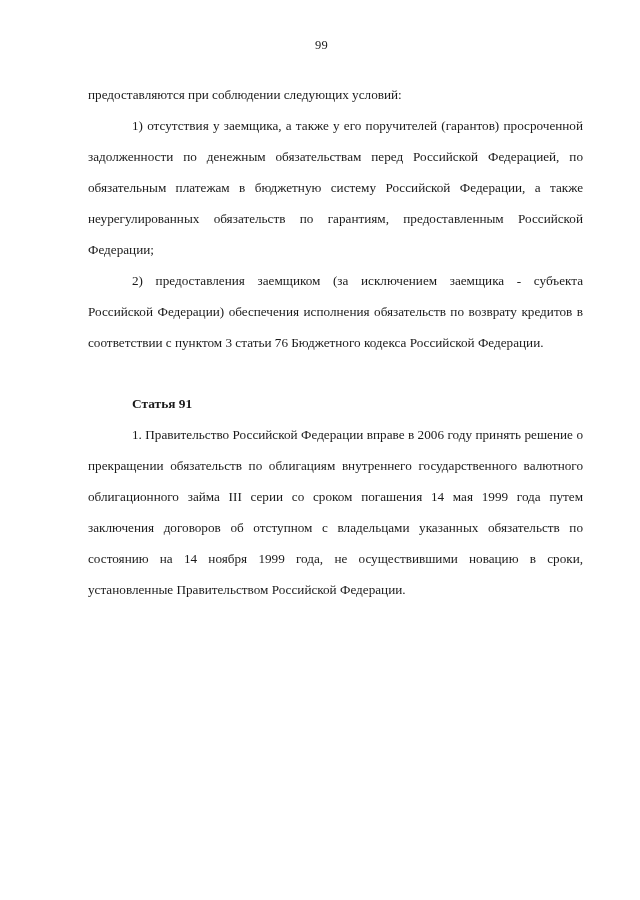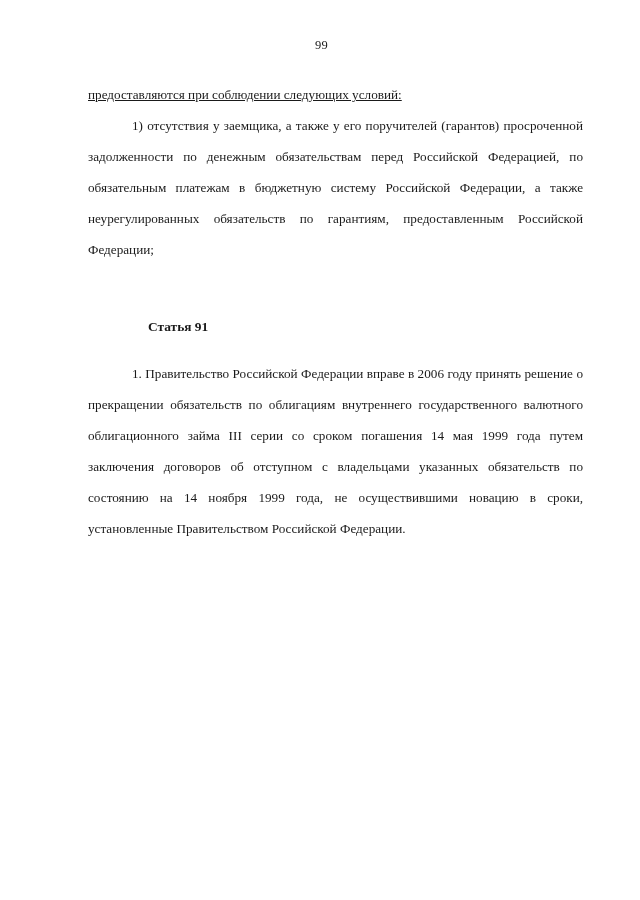--- a/index.html
+++ b/index.html
@@ -38,46 +38,46 @@
     line-height: 31px;
     text-align: justify;
     text-justify: inter-word;
     padding-right: 2px;
   }
   p.para.indent {
     text-indent: 44px;
   }
   p.para.noindent {
     text-indent: 0;
-    text-decoration: underline;
   }
   .heading {
     font-size: 13.4px;
     font-weight: bold;
     line-height: 31px;
-    margin: 16px;
+    margin: 0;
     text-indent: 44px;
   }
   .spacer-lg {
     height: 30px;
   }
 </style>
 </head>
 <body>
 
 <div class="page">
 
   <div class="page-number">99</div>
 
   <div class="body-text">
 
     <p class="para noindent">предоставляются при соблюдении следующих условий:</p>
 
     <p class="para indent">1) отсутствия у заемщика, а также у его поручителей (гарантов) просроченной задолженности по денежным обязательствам перед Российской Федерацией, по обязательным платежам в бюджетную систему Российской Федерации, а также неурегулированных обязательств по гарантиям, предоставленным Российской Федерации;</p>
 
+    <p class="para indent">2) предоставления заемщиком (за исключением заемщика - субъекта Российской Федерации) обеспечения исполнения обязательств по возврату кредитов в соответствии с пунктом 3 статьи 76 Бюджетного кодекса Российской Федерации.</p>
 
     <div class="spacer-lg"></div>
 
     <p class="heading">Статья 91</p>
 
     <p class="para indent">1. Правительство Российской Федерации вправе в 2006 году принять решение о прекращении обязательств по облигациям внутреннего государственного валютного облигационного займа III серии со сроком погашения 14 мая 1999 года путем заключения договоров об отступном с владельцами указанных обязательств по состоянию на 14 ноября 1999 года, не осуществившими новацию в сроки, установленные Правительством Российской Федерации.</p>
 
 
   </div>
 </div>

